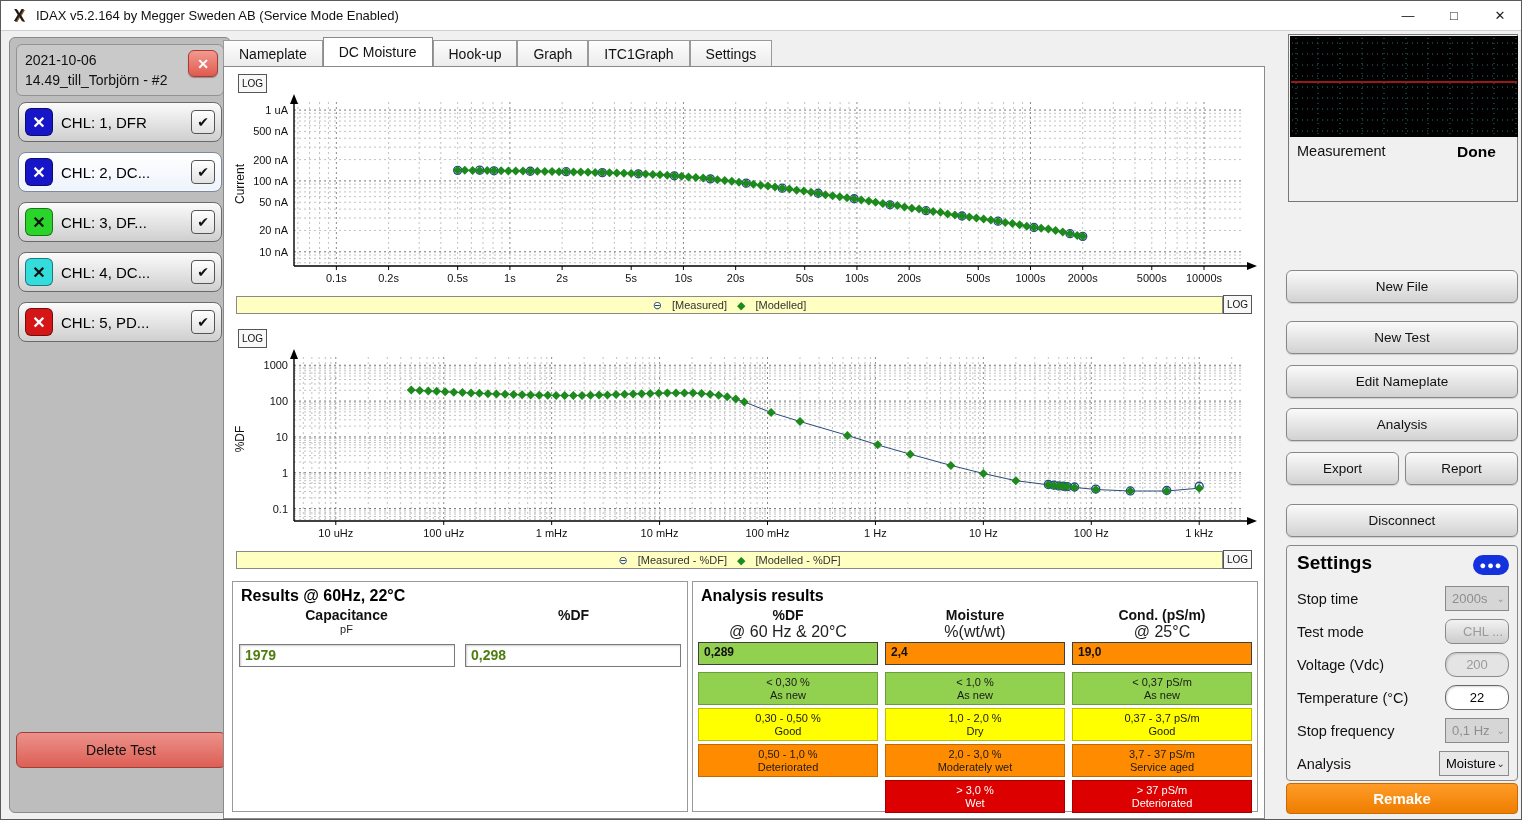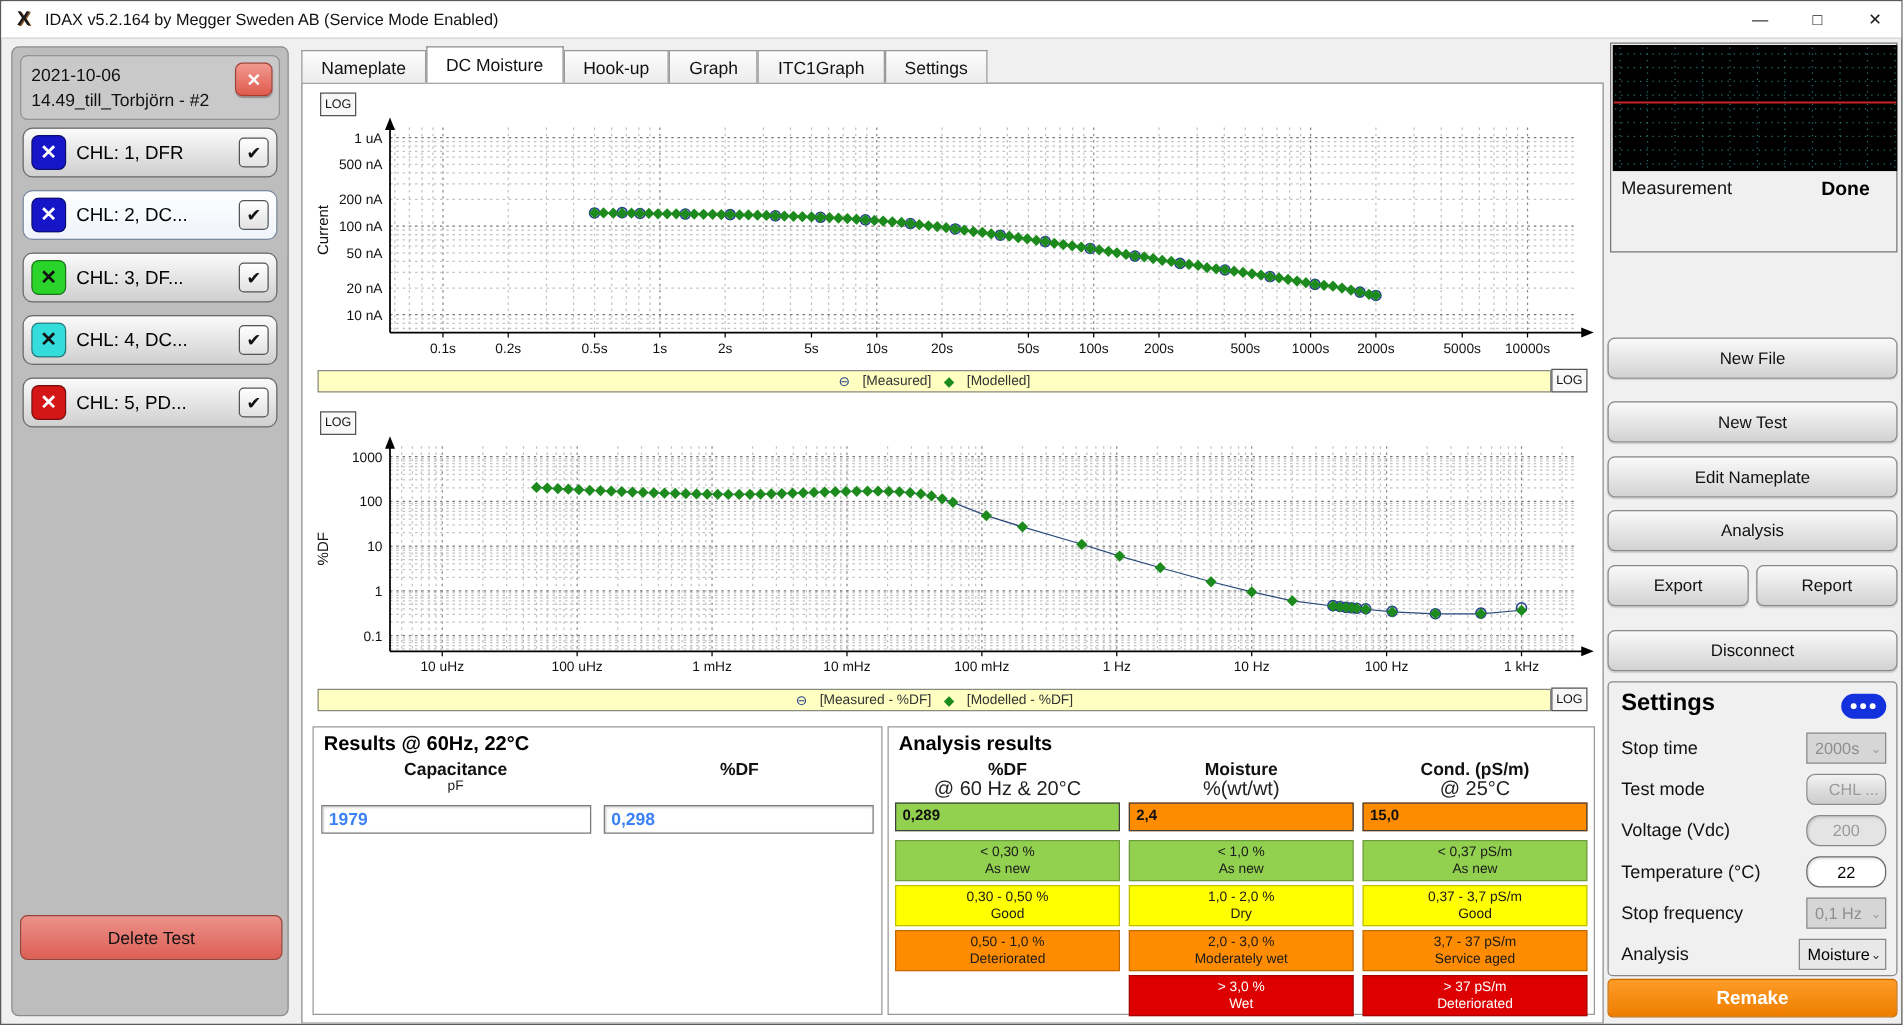--- a/index.html
+++ b/index.html
@@ -21,21 +21,21 @@
   .chl-row { position:absolute; left:8px; width:204px; height:40px; border:1px solid #6a6a6a; border-radius:8px; background:linear-gradient(180deg,#fbfbfb,#cfcfcf); display:flex; align-items:center; }
   .chl-row.selected { background:linear-gradient(180deg,#ffffff,#eef3fb); border-color:#7a8aa0; box-shadow:0 0 3px #fff inset; }
   .chl-icon { width:28px; height:28px; margin-left:6px; border-radius:6px; border:1px solid rgba(0,0,0,.45); display:flex; align-items:center; justify-content:center; font-weight:900; font-size:16px; }
   .chl-label { margin-left:8px; font-size:15px; color:#000; }
   .chl-check { position:absolute; right:6px; width:24px; height:24px; border:1px solid #555; border-radius:4px; background:linear-gradient(180deg,#ffffff,#e2e2e2); display:flex; align-items:center; justify-content:center; font-size:14px; color:#111; }
   #delete-btn { position:absolute; left:6px; top:694px; width:210px; height:36px; border-radius:6px; background:linear-gradient(180deg,#ec918a,#dd5f55); border:1px solid #9c4038; font-size:14px; color:#111; display:flex; align-items:center; justify-content:center; }
   #open-btn { position:absolute; left:6px; top:736px; width:210px; height:38px; border-radius:6px; background:linear-gradient(180deg,#eee04a,#d8c300); border:1px solid #9a8a00; font-size:14px; color:#111; display:flex; align-items:center; justify-content:center; }
   #open-icon { position:absolute; left:10px; top:7px; }
 
   
-  #main { position:absolute; left:240px; top:36px; width:1018px; height:782px; }
+  #main { position:absolute; left:222px; top:36px; width:1018px; height:782px; }
   #tabs { position:absolute; left:0; top:0; height:29px; display:flex; z-index:3; }
   .tab { height:26px; margin-top:3px; padding:0 15px; font-size:14px; color:#111; background:linear-gradient(180deg,#fdfdfd,#ececec); border:1px solid #9a9a9a; border-bottom:none; display:flex; align-items:center; }
   .tab.active { height:29px; margin-top:0; background:#ffffff; border-color:#8a8a8a; position:relative; z-index:4; }
   #content { position:absolute; left:0; top:29px; width:1042px; height:753px; background:#ffffff; border:1px solid #8a8a8a; }
 
   .chart-block { position:absolute; left:8px; width:1026px; }
   #chart1 { top:5px; height:247px; }
   #chart2 { top:260px; height:247px; }
   .log-btn { position:absolute; left:6px; top:2px; width:29px; height:19px; background:#f8f8f8; border:1px solid #555; font-size:10px; display:flex; align-items:center; justify-content:center; color:#111; z-index:2; }
   .chart-svg { position:absolute; left:0; top:20px; }
@@ -45,21 +45,21 @@
   .legend-strip .mk-diamond { color:#1d8a1d; font-size:11px; }
   .legend-log { width:29px; height:19px; margin-top:-1px; background:#f8f8f8; border:1px solid #555; font-size:10px; display:flex; align-items:center; justify-content:center; color:#111; }
 
   
   #results-panel { position:absolute; left:8px; top:514px; width:456px; height:231px; background:#fff; border:1px solid #999; }
   #results-panel h2, #analysis-panel h2 { font-size:16px; font-weight:bold; color:#000; padding:5px 0 0 8px; }
   .res-heads { display:grid; grid-template-columns:1fr 1fr; margin-top:2px; }
   .res-heads .nm { text-align:center; font-weight:bold; font-size:14px; color:#111; }
   .res-heads .un { text-align:center; font-size:11px; color:#222; height:15px; }
   .res-vals { display:flex; gap:10px; padding:6px 6px 0 6px; }
-  .res-box { flex:1; height:23px; border:1px solid #7a7a7a; box-shadow:inset 1px 1px 2px rgba(0,0,0,.2); background:#fff; font-size:14px; font-weight:bold; color:#3b82f6; padding:2px 0 0 5px; }
+  .res-box { flex:1; height:23px; border:1px solid #7a7a7a; box-shadow:inset 1px 1px 2px rgba(0,0,0,.2); background:#fff; font-size:14px; font-weight:bold; color:#4d7c0f; padding:2px 0 0 5px; }
 
   #analysis-panel { position:absolute; left:468px; top:514px; width:566px; height:231px; background:#fff; border:1px solid #999; }
   #an-cols { display:grid; grid-template-columns:1fr 1fr 1fr; column-gap:7px; padding:1px 5px 0 5px; }
   .an-col .hd-n { text-align:center; font-weight:bold; font-size:14px; color:#111; margin-top:1px; }
   .an-col .hd-s { text-align:center; font-size:16px; color:#222; height:16px; }
   .an-val { height:23px; border:1px solid #404040; font-weight:bold; font-size:12px; color:#111; padding:2px 0 0 5px; margin-top:3px; }
   .an-ratings { margin-top:7px; display:flex; flex-direction:column; gap:3px; }
   .rate-cell { height:33px; border:1px solid rgba(0,0,0,.25); display:flex; flex-direction:column; align-items:center; justify-content:center; font-size:11px; line-height:13px; }
 
   
@@ -686,21 +686,21 @@
               </div>
               <div class="rate-cell" style="background: rgb(221, 0, 0); color: rgb(255, 255, 255);">
                 <div>&gt; 3,0 %</div>
                 <div>Wet</div>
               </div>
             </div>
           </div>
           <div class="an-col">
             <div class="hd-n">Cond. (pS/m)</div>
             <div class="hd-s">@ 25°C</div>
-            <div class="an-val" style="background: rgb(255, 140, 0);">15,0</div>
+            <div class="an-val" style="background: rgb(255, 140, 0);">19,0</div>
             <div class="an-ratings">
               <div class="rate-cell" style="background: rgb(146, 208, 80); color: rgb(26, 26, 26);">
                 <div>&lt; 0,37 pS/m</div>
                 <div>As new</div>
               </div>
               <div class="rate-cell" style="background: rgb(255, 255, 0); color: rgb(26, 26, 26);">
                 <div>0,37 - 3,7 pS/m</div>
                 <div>Good</div>
               </div>
               <div class="rate-cell" style="background: rgb(255, 140, 0); color: rgb(26, 26, 26);">

